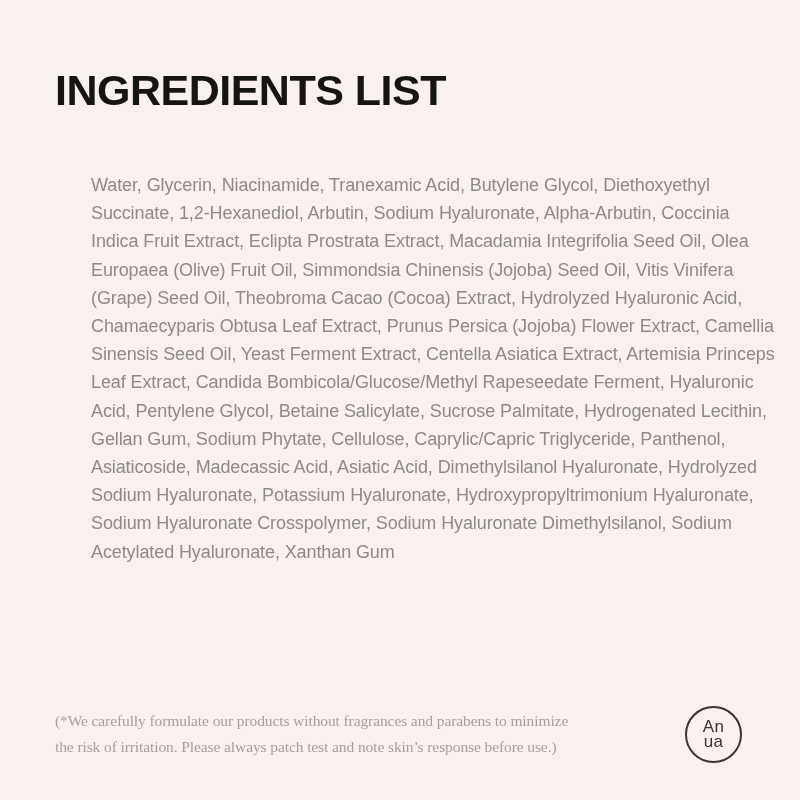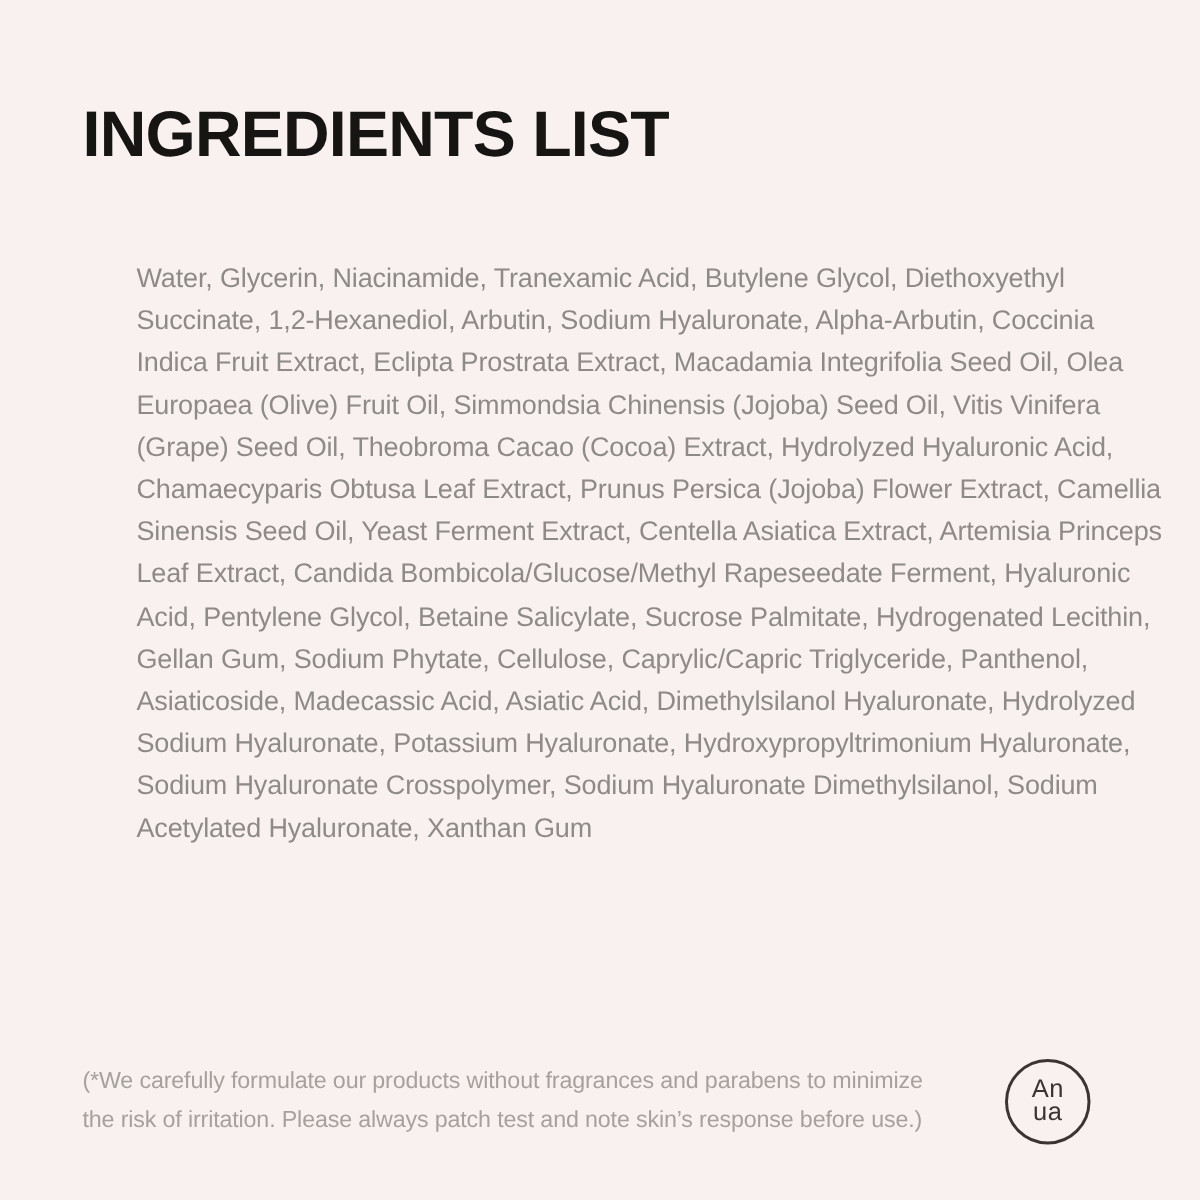--- a/index.html
+++ b/index.html
@@ -42,27 +42,28 @@
   }
   .footnote {
     position: absolute;
     left: 55px;
     top: 708px;
     width: 640px;
     color: #a7a19e;
     font-size: 15.5px;
     line-height: 26px;
     letter-spacing: -0.1px;
+    font-family: Liberation Serif, serif;
   }
   .footnote .fline {
     white-space: nowrap;
   }
   .logo {
     position: absolute;
-    left: 670px;
+    left: 685px;
     top: 706px;
     width: 57px;
     height: 57px;
     border: 2.5px solid #3a3433;
     border-radius: 50%;
     box-sizing: border-box;
     display: flex;
     align-items: center;
     justify-content: center;
   }

